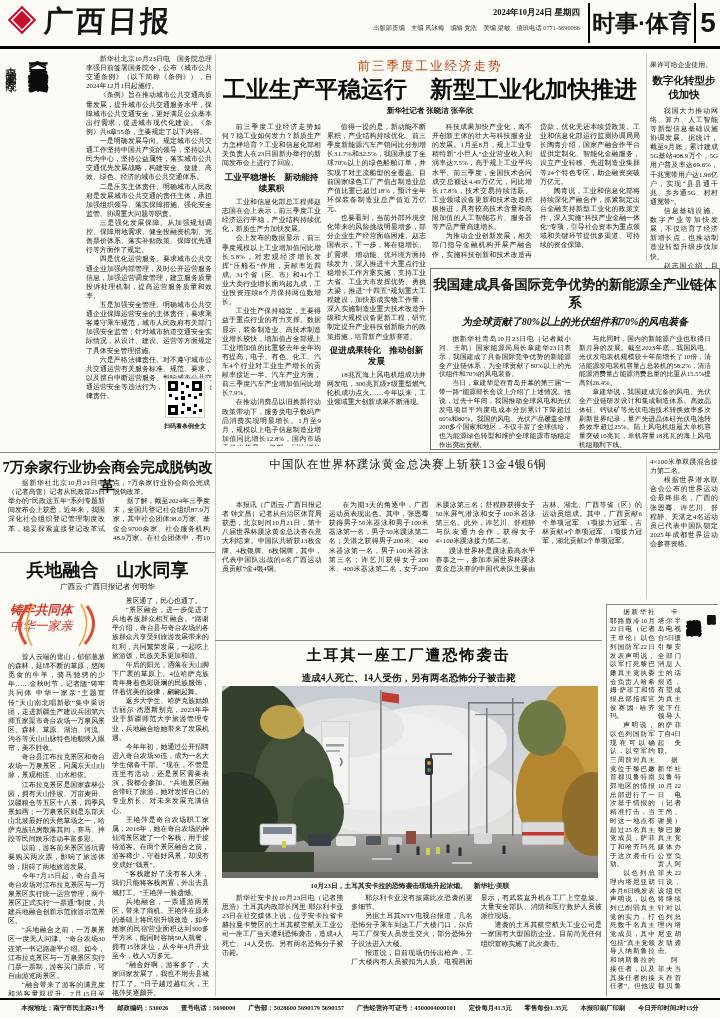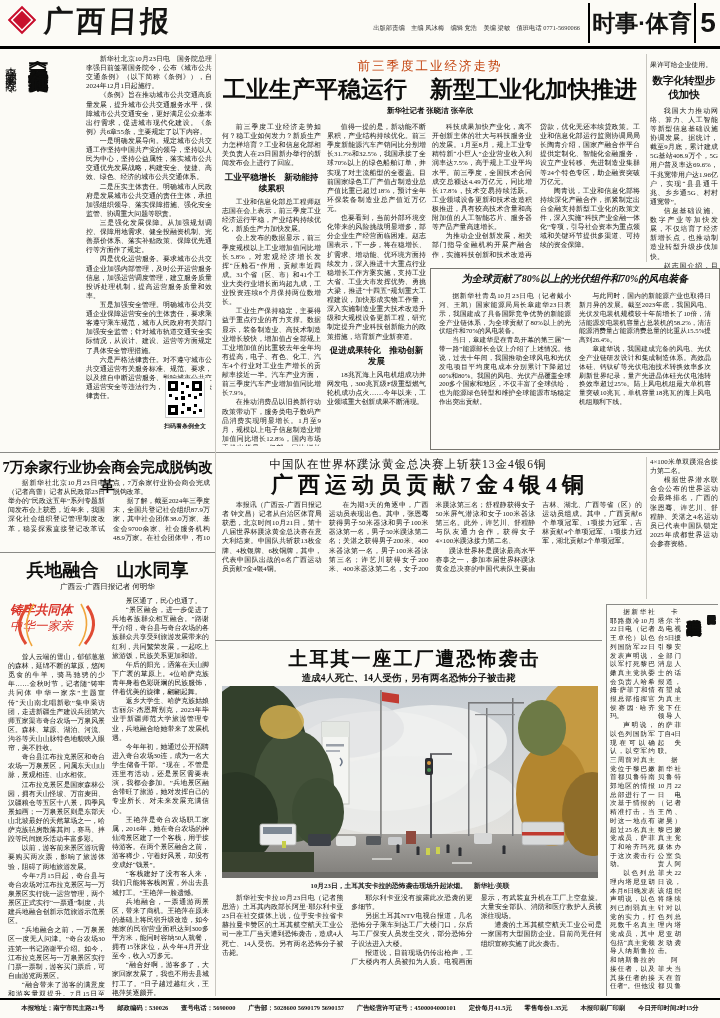--- a/index.html
+++ b/index.html
@@ -30,20 +30,21 @@
   .caption{font-size:6.8px;color:#222;}
 </style>
 </head>
 <body>
 
 <div id="page">
 
   <div class="abs" style="left:0;top:0;width:720px;height:46px;">
     <div class="abs" style="left:12px;top:10px;width:20px;height:20px;background:#c8102e;transform:rotate(45deg);box-shadow:inset 0 0 0 2px #c8102e, inset 0 0 0 3.5px #fff;"></div>
     <div class="abs serif" style="left:44px;top:2px;font-size:29px;font-weight:900;letter-spacing:3px;transform:skewX(-3deg);">广西日报</div>
+    <div class="abs" style="left:300px;top:7px;width:280px;text-align:right;font-size:8.5px;font-weight:bold;">2024年10月24日  星期四</div>
     <div class="abs" style="left:270px;top:24px;width:310px;text-align:right;font-size:6.3px;color:#333;">出版部责编　主编 凤冰梅　编辑 党浩　美编 梁敏　值班电话 0771-5690066</div>
     <div class="abs sans" style="left:588px;top:3px;width:104px;height:40px;line-height:40px;text-align:center;font-size:23px;font-weight:900;border-left:2px solid #000;border-right:2px solid #000;">时事·体育</div>
     <div class="abs sans" style="left:697px;top:2px;width:22px;height:42px;line-height:42px;text-align:center;font-size:28px;font-weight:900;">5</div>
   </div>
   <div class="abs" style="left:0;top:46px;width:720px;height:2.5px;background:#000;"></div>
 
   <div class="abs vtext" style="left:3px;top:58px;height:160px;font-size:11.5px;letter-spacing:2px;">李强签署国务院令</div>
   <div class="abs vtext headline" style="left:26px;top:54px;height:394px;font-size:20px;font-weight:900;">《城市公共交通条例》十二月一日起施行</div>
   <div class="abs body-text" style="left:86px;top:54px;width:126px;height:396px;">
       <p>新华社北京10月23日电　国务院总理李强日前签署国务院令，公布《城市公共交通条例》（以下简称《条例》），自2024年12月1日起施行。</p>
@@ -113,40 +114,40 @@
     <div>
         <p>我国大力推动网络、算力、人工智能等新型信息基础设施协调发展。据统计，截至9月底，累计建成5G基站408.9万个，5G用户普及率达69.6%，千兆宽带用户达1.96亿户，实现“县县通千兆、乡乡通5G、村村通宽带”。</p>
         <p>信息基础设施、数字产业等加快发展，不仅培育了经济新增长点，也推动制造业转型升级步伐加快。</p>
         <p>赵志国介绍，目前，5G行业应用已覆盖76个国民经济行业大类，累计间接带动总产出约14万亿元，“5G+工业互联网”项目超过1.5万个。完成备案并上线为公众提供服务的生成式人工智能服务大模型近200个。</p>
       </div>
 
   </div>
   <div class="vline" style="left:646px;top:54px;height:208px;"></div>
 
   <div class="abs boxed" style="left:430px;top:268px;width:288px;height:180px;background:#fcfbf6;">
+    <div class="center sans" style="margin-top:7px;font-size:13.5px;font-weight:900;">我国建成具备国际竞争优势的新能源全产业链体系</div>
     <div class="center" style="margin-top:3px;font-size:10px;font-style:italic;font-weight:bold;">为全球贡献了80%以上的光伏组件和70%的风电装备</div>
     <div class="body-text cols2" style="margin:6px 8px 0;height:128px;font-size:6.7px;">
         <p>据新华社青岛10月23日电（记者戴小河、王凯）国家能源局局长章建华23日表示，我国建成了具备国际竞争优势的新能源全产业链体系，为全球贡献了80%以上的光伏组件和70%的风电装备。</p>
         <p>当日，章建华是在青岛开幕的第三届“一带一路”能源部长会议上介绍了上述情况。他说，过去十年间，我国推动全球风电和光伏发电项目平均度电成本分别累计下降超过60%和80%。我国的风电、光伏产品覆盖全球200多个国家和地区，不仅丰富了全球供给，也为能源绿色转型和维护全球能源市场稳定作出突出贡献。</p>
         <p>与此同时，国内的新能源产业也取得日新月异的发展。截至2023年底，我国风电、光伏发电装机规模较十年前增长了10倍，清洁能源发电装机容量占总装机的58.2%，清洁能源消费量占能源消费总量的比重从15.5%提高到26.4%。</p>
         <p>章建华说，我国建成完备的风电、光伏全产业链研发设计和集成制造体系。高效晶体硅、钙钛矿等光伏电池技术转换效率多次刷新世界纪录，量产先进晶体硅光伏电池转换效率超过25%。陆上风电机组最大单机容量突破10兆瓦，单机容量18兆瓦的海上风电机组顺利下线。</p>
       </div>
   </div>
 
   <div class="hline" style="left:0;top:452px;width:718px;"></div>
 
   <div class="abs center headline" style="left:0;top:458px;width:215px;font-size:14.5px;font-weight:900;">7万余家行业协会商会完成脱钩改革</div>
   <div class="abs body-text cols2" style="left:8px;top:478px;width:202px;height:70px;">
       <p>据新华社北京10月23日电（记者高蕾）记者从民政部23日举办的“民政这五年”系列专题新闻发布会上获悉，近年来，我国深化社会组织登记管理制度改革，稳妥探索直接登记改革试点，7万余家行业协会商会完成脱钩改革。</p>
       <p>据了解，截至2024年三季度末，全国共登记社会组织87.9万家，其中社会团体38.0万家、基金会9700余家、社会服务机构48.9万家。在社会团体中，有10万余家行业协会商会，企业会员总数约770余万。</p>
     </div>
   <div class="hline" style="left:0;top:552px;width:215px;"></div>
 
   <div class="abs center" style="left:215px;top:457px;width:386px;font-size:11.5px;letter-spacing:1px;">中国队在世界杯蹼泳黄金总决赛上斩获13金4银6铜</div>
-  <div class="abs center headline" style="left:215px;top:470px;width:430px;font-size:22px;font-weight:900;letter-spacing:5px;">广西运动员贡献7金4银4铜</div>
   <div class="abs body-text cols4" style="left:222px;top:500px;width:420px;height:136px;">
       <p>本报讯（广西云-广西日报记者 钟文昌）记者从自治区体育局获悉，北京时间10月21日，第十八届世界杯蹼泳黄金总决赛在意大利结束。中国队共斩获13枚金牌、4枚银牌、6枚铜牌，其中，代表中国队出战的6名广西运动员贡献7金4银4铜。</p>
       <p>在为期3天的角逐中，广西运动员表现出色。其中，张恩骞获得男子50米器泳和男子100米器泳第一名，男子50米蹼泳第二名；关湛之获得男子200米、400米器泳第一名，男子100米器泳第三名；许艺川获得女子200米、400米器泳第二名，女子200米蹼泳第三名；舒程静获得女子50米屏气潜泳和女子100米器泳第三名。此外，许艺川、舒程静与队友通力合作，获得女子4×100米蹼泳接力第二名、</p>
       <p>蹼泳世界杯是蹼泳最高水平赛事之一，参加本届世界杯蹼泳黄金总决赛的中国代表队主要由吉林、湖北、广西等省（区）的运动员组成。其中，广西贡献6个单项冠军、1项接力冠军，吉林贡献4个单项冠军、1项接力冠军，湖北贡献2个单项冠军。</p>
     </div>
   <div class="abs body-text" style="left:650px;top:457px;width:68px;height:142px;">
       <p class="noindent">4×100米单双蹼混合接力第二名。</p>
       <p>根据世界潜水联合会公布的世界运动会最终排名，广西的张恩骞、许艺川、舒程静、关湛之4名运动员已代表中国队锁定2025年成都世界运动会参赛资格。</p>
     </div>
   <div class="vline" style="left:646px;top:457px;height:142px;"></div>
@@ -181,21 +182,21 @@
       <p>返乡大学生、哈萨克族姑娘古丽尔·杰恩斯别克，2023年毕业于新疆师范大学旅游管理专业，兵地融合给她带来了发展机遇。</p>
       <p>今年年初，她通过公开招聘进入奇台农场30连，成为一名大学生储备干部。“现在，不管是连里有活动，还是景区需要表演，我都会参加。”兵地景区融合带旺了旅游，她对发挥自己的专业所长、对未来发展充满信心。</p>
       <p>王艳萍是奇台农场职工家属，2016年，她在奇台农场的神仙湾景区建了一个客栈，用于接待游客。在两个景区融合之前，游客稀少，守着好风景，却没有变成好“钱景”。</p>
       <p>“客栈建好了没有客人来，我们只能将客栈闲置，外出去县城打工。”王艳萍一脸遗憾。</p>
       <p>兵地融合，一票通游两景区，带来了商机。王艳萍在原来的基础上将民宿升级改造，如今她家的民宿营业面积达到300多平方米，能同时容纳50人就餐，拥有15张床位，从今年4月开业至今，收入3万多元。</p>
       <p>“融合好啊，游客多了，大家回家发展了，我也不用去县城打工了。”日子越过越红火，王艳萍笑逐颜开。</p>
     </div>
   <div class="vline" style="left:215px;top:54px;height:942px;"></div>
 
   <div class="hline" style="left:215px;top:640px;width:387px;"></div>
-  <div class="abs center headline" style="left:215px;top:646px;width:387px;font-size:19px;font-weight:900;letter-spacing:2px;padding-left:6px;">土耳其一座工厂遭恐怖袭击</div>
+  <div class="abs center headline" style="left:215px;top:646px;width:387px;font-size:15px;font-weight:900;letter-spacing:2px;">土耳其一座工厂遭恐怖袭击</div>
   <div class="abs center" style="left:215px;top:672px;width:387px;font-size:9.5px;font-weight:bold;">造成4人死亡、14人受伤，另有两名恐怖分子被击毙</div>
   <div class="abs" style="left:222px;top:686px;width:376px;height:192px;">
     <svg width="376" height="192" viewBox="0 0 376 192">
       <defs>
         <linearGradient id="sky" x1="0" y1="0" x2="0" y2="1">
           <stop offset="0" stop-color="#c6ccd2"></stop>
             <stop offset="1" stop-color="#ebe8e1"></stop>
         </linearGradient>
         <linearGradient id="road" x1="0" y1="0" x2="0" y2="1">
           <stop offset="0" stop-color="#a3a19d"></stop>

